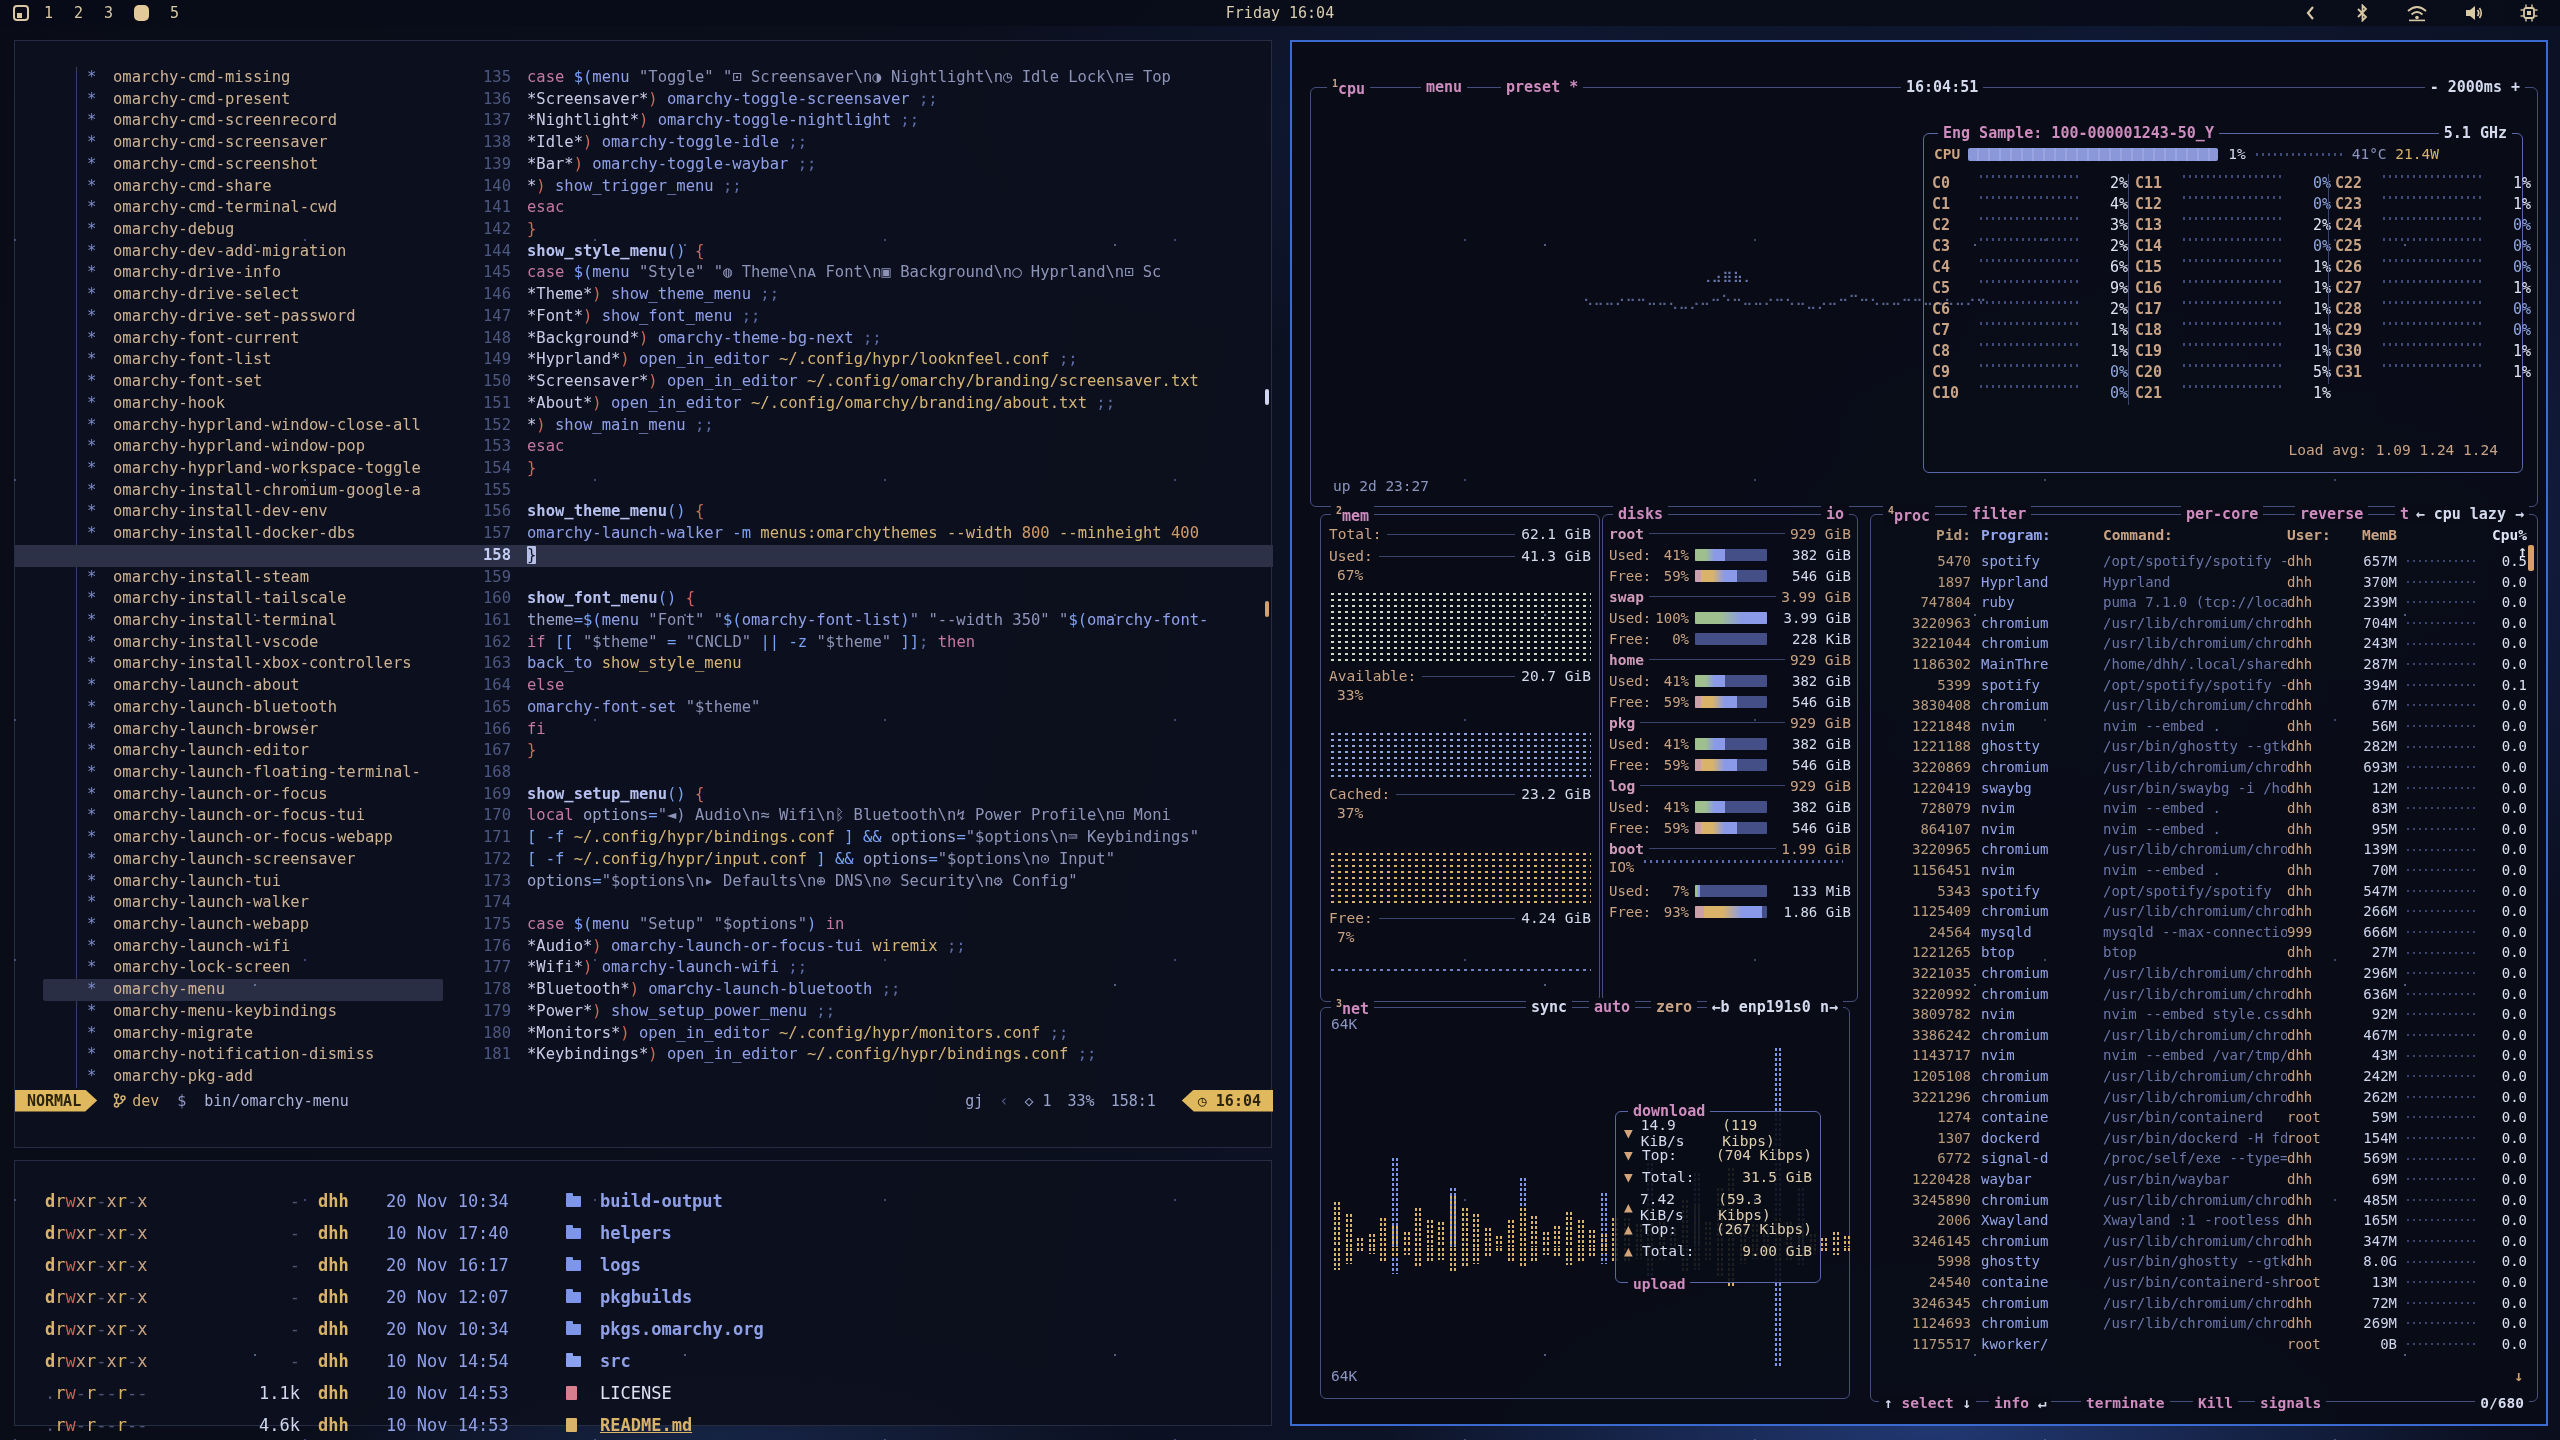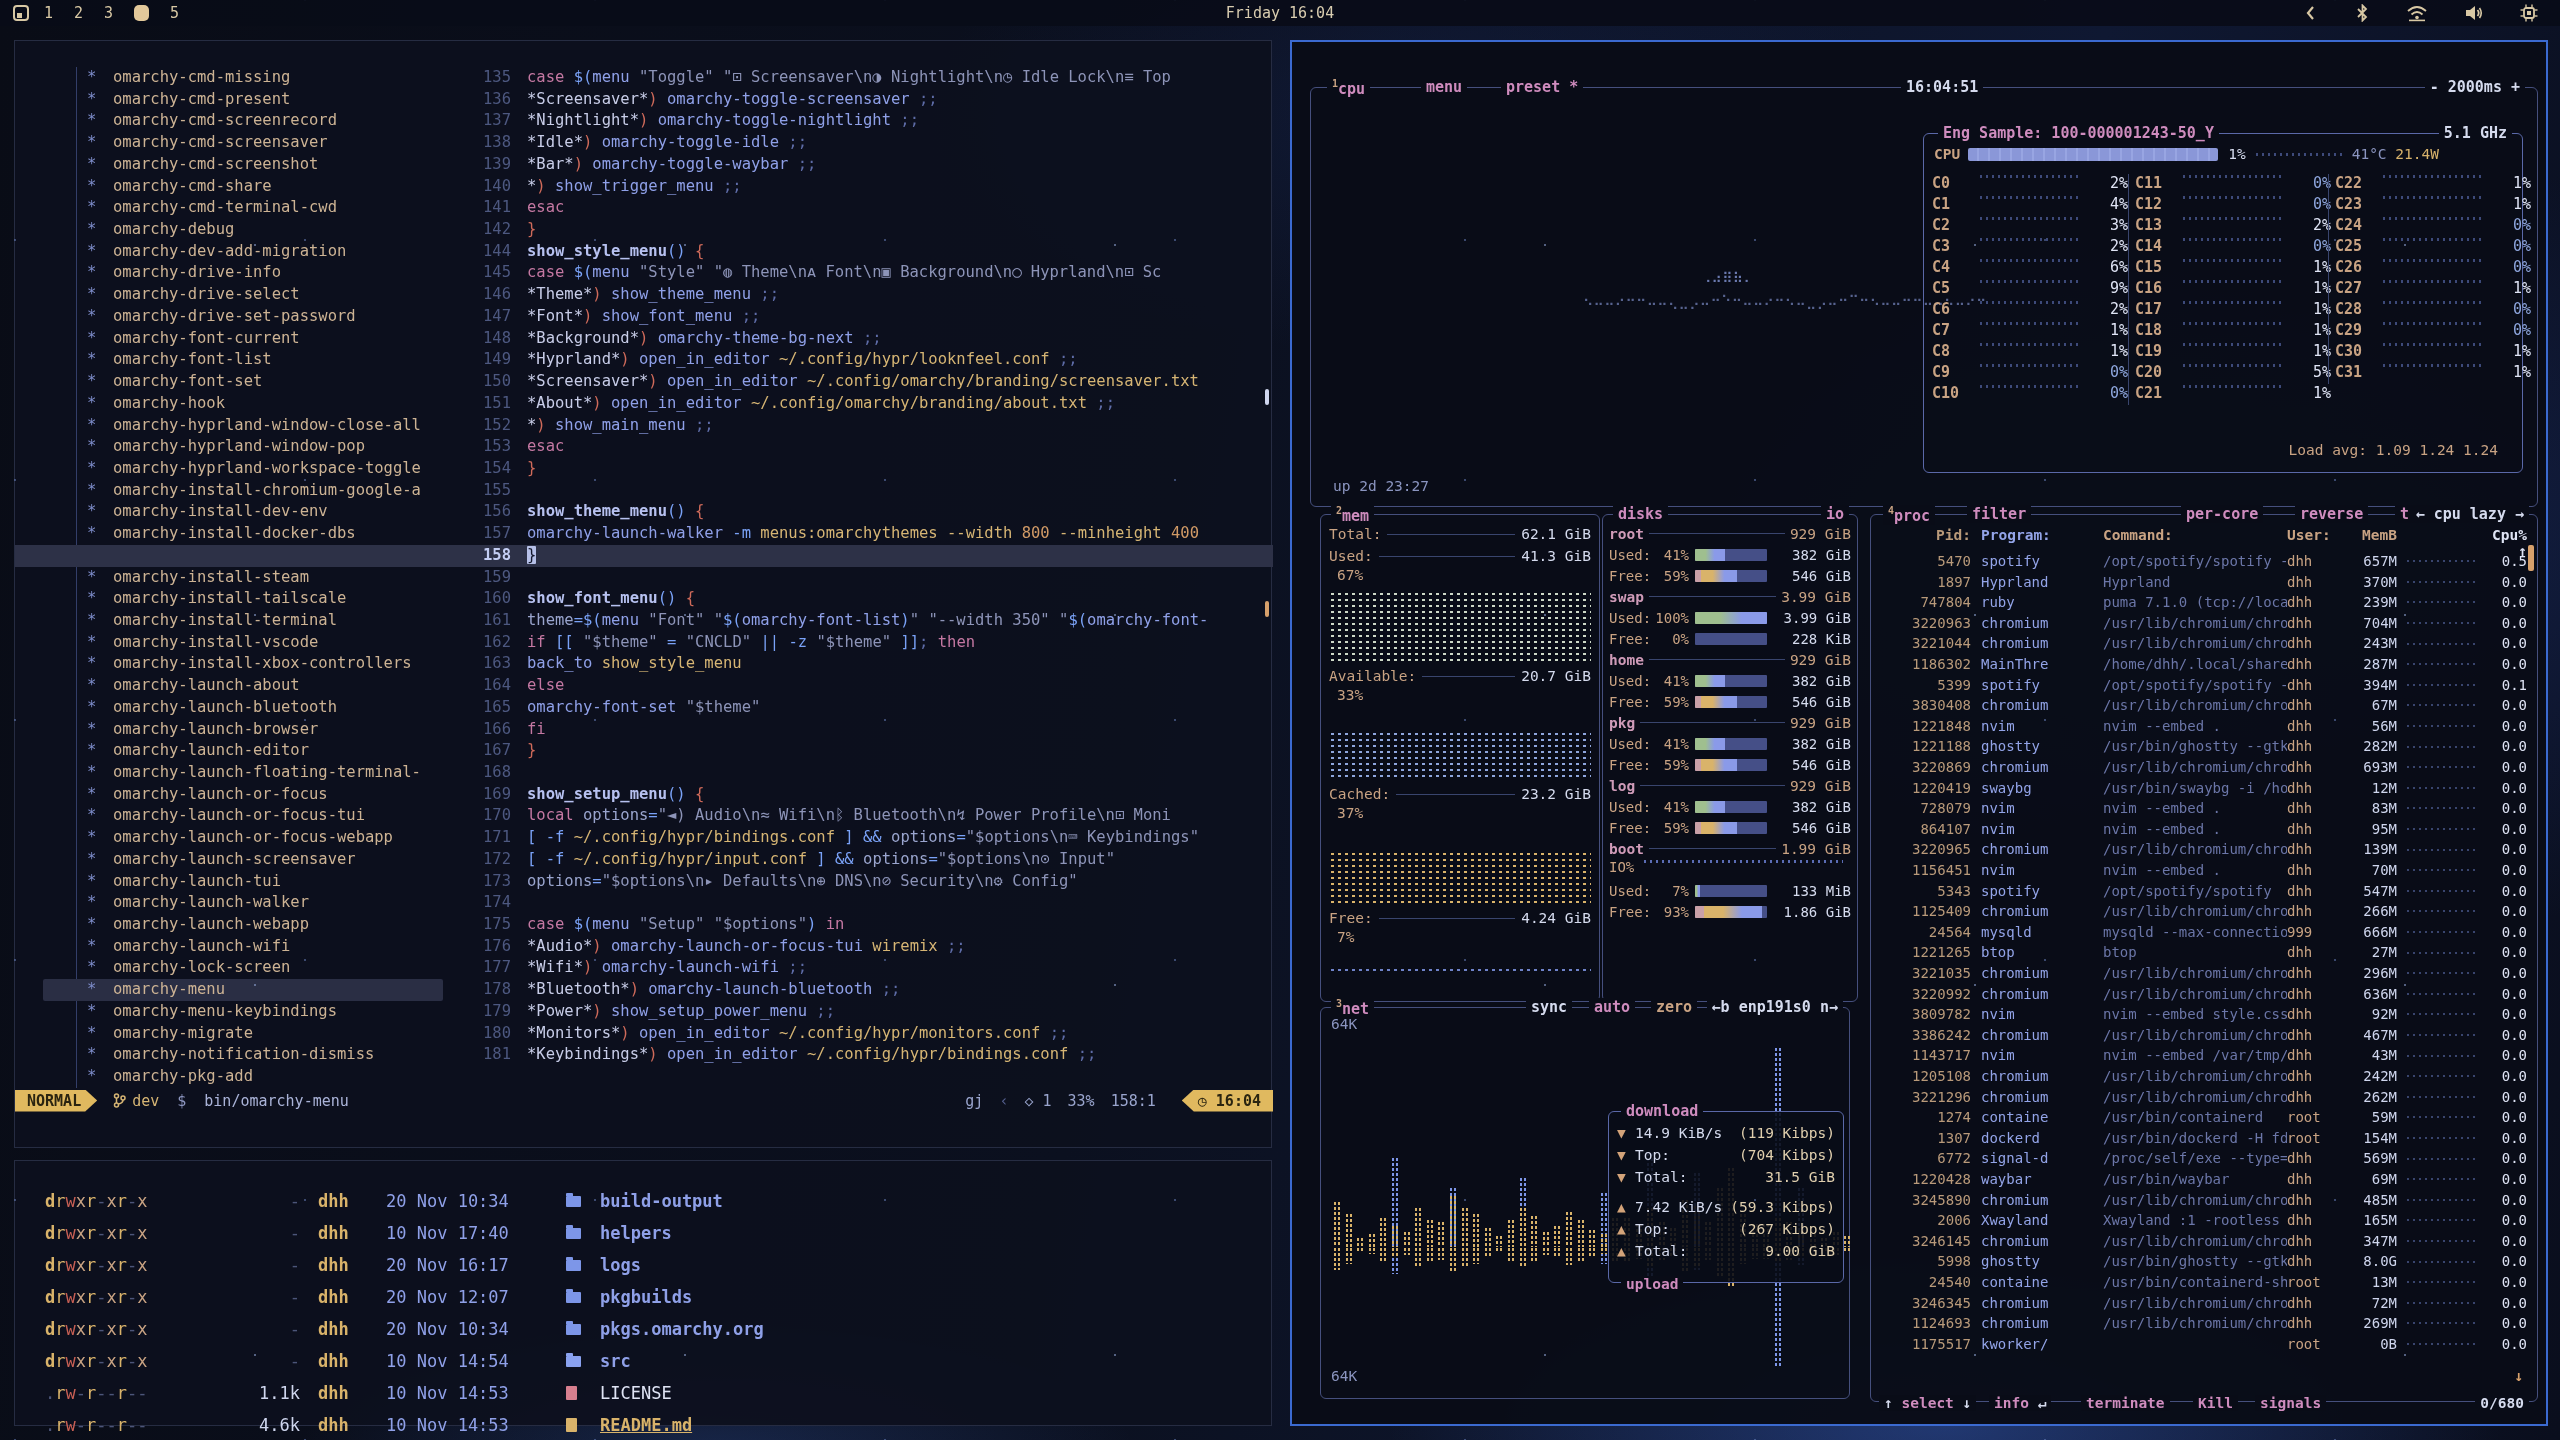--- a/index.html
+++ b/index.html
@@ -1144,21 +1144,21 @@
         <div class="nb" style="left: 475.6px; bottom: 95px; height: 14px; --c: #d9b36a;"></div>
         <div class="nb" style="left: 475.6px; top: 205px; height: 7px; --c: #d9b36a;"></div>
         <div class="nb" style="left: 487.2px; bottom: 95px; height: 10px; --c: #d9b36a;"></div>
         <div class="nb" style="left: 487.2px; top: 205px; height: 5px; --c: #d9b36a;"></div>
         <div class="nb" style="left: 498.8px; bottom: 95px; height: 16px; --c: #d9b36a;"></div>
         <div class="nb" style="left: 498.8px; top: 205px; height: 8px; --c: #d9b36a;"></div>
         <div class="nb" style="left: 510.4px; bottom: 95px; height: 12px; --c: #d9b36a;"></div>
         <div class="nb" style="left: 510.4px; top: 205px; height: 6px; --c: #d9b36a;"></div>
       </div>
 
-    <div class="bbox" id="dlbox" style="left:287px;top:103px;width:236px;height:172px;border-color:#5a68a8;background:rgba(9,12,23,.9)">
+    <div class="bbox" id="dlbox" style="left:294px;top:103px;width:206px;height:172px;border-color:#5a68a8;background:rgba(9,12,23,.9)">
       <span class="btag" style="left:12px">download</span>
       <div id="dl-rows" style="padding-top:10px">
           <div class="nrow">
             <span class="arr">▼</span>
             <span>14.9 KiB/s</span>
             <span class="rv">(119 Kibps)</span>
           </div>
           <div class="nrow">
             <span class="arr">▼</span>
             <span>Top:</span>

